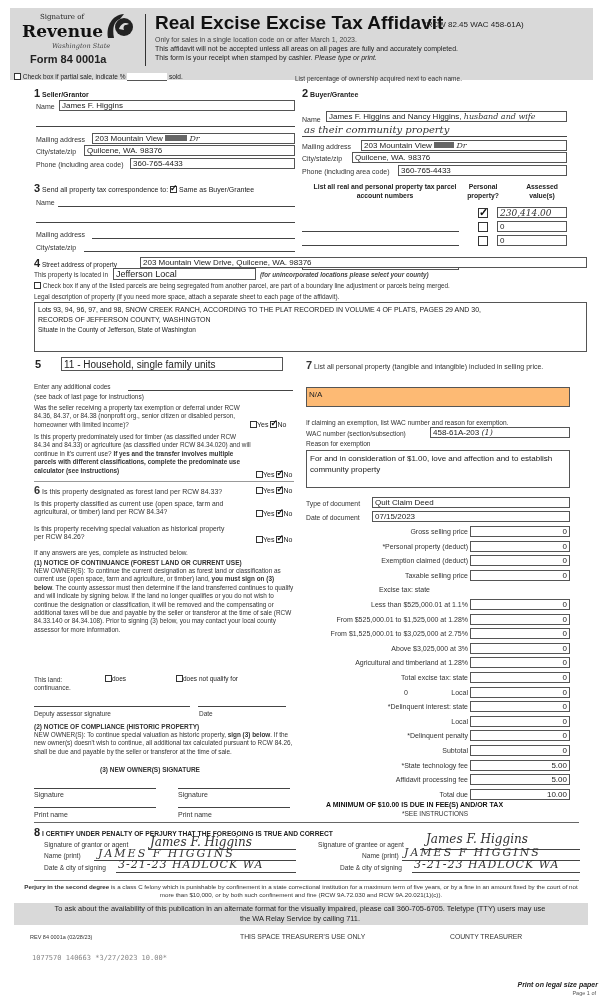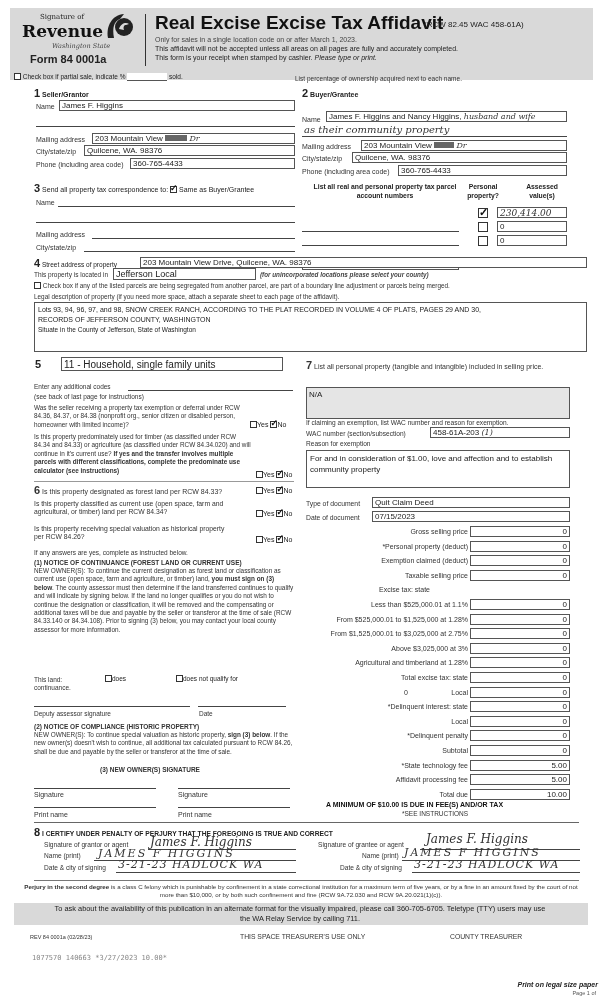--- a/index.html
+++ b/index.html
@@ -220,21 +220,21 @@
 <div class="lbl" style="left:178px; top:791px;">Signature</div>
 <div class="line" style="left:34px; top:807px; width:122px;"></div>
 <div class="line" style="left:178px; top:807px; width:112px;"></div>
 <div class="lbl" style="left:34px; top:811px;">Print name</div>
 <div class="lbl" style="left:178px; top:811px;">Print name</div>
 
 <div class="abs" style="left:306px; top:361px; width:270px; font-size:7px; line-height:9px; color:#333;">
   <span class="secnum">7</span>
   <span>List all personal property (tangible and intangible) included in selling price.</span>
 </div>
-<div class="abs" style="left:306px; top:387px; width:264px; height:32px; border:1px solid #555; background:#e5e5e5; padding:2px; font-size:8px;">N/A</div>
+<div class="abs" style="left:306px; top:387px; width:264px; height:20px; border:1px solid #555; background:#fdba74; padding:2px; font-size:8px;">N/A</div>
 <div class="lbl" style="left:306px; top:419px; font-size:6.6px;">If claiming an exemption, list WAC number and reason for exemption.</div>
 <div class="lbl" style="left:306px; top:430px; font-size:6.6px;">WAC number (section/subsection)</div>
 <div class="field" style="left:430px; top:427px; width:140px; height:11px;">
   <span>458-61A-203</span>
   <span class="hand">(1)</span>
 </div>
 <div class="lbl" style="left:306px; top:440px; font-size:6.6px;">Reason for exemption</div>
 <div class="abs" style="left:306px; top:450px; width:264px; height:38px; border:1px solid #555; background:#fff; padding:2px 3px; font-size:8px; line-height:11px; color:#222;">For and in consideration of $1.00, love and affection and to establish community property</div>
 <div class="lbl" style="left:306px; top:500px; font-size:6.8px;">Type of document</div>
 <div class="field" style="left:372px; top:497px; width:198px; height:11px;">Quit Claim Deed</div>

